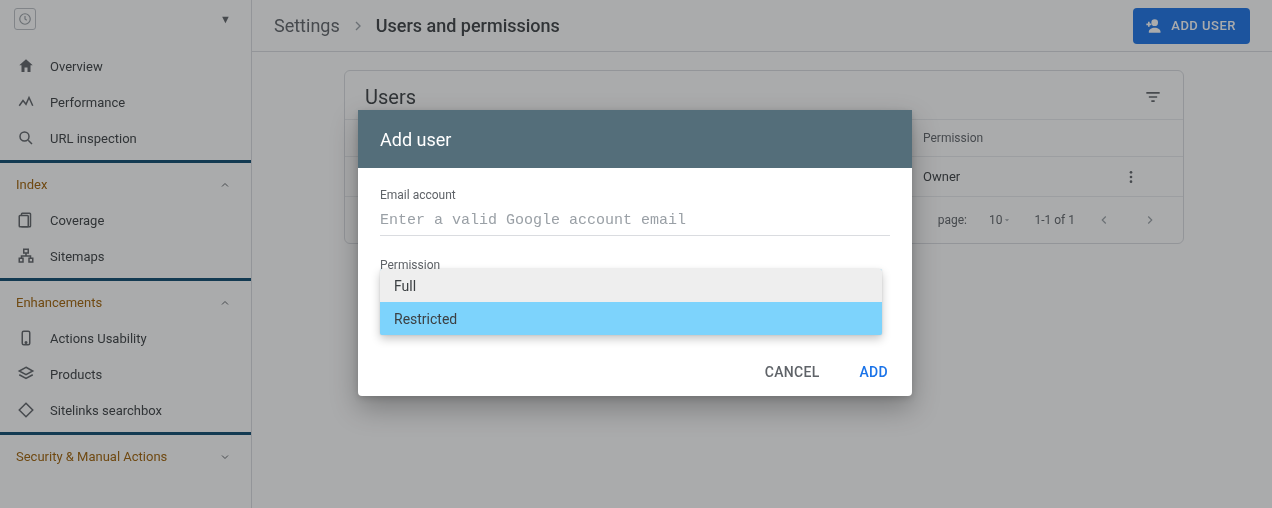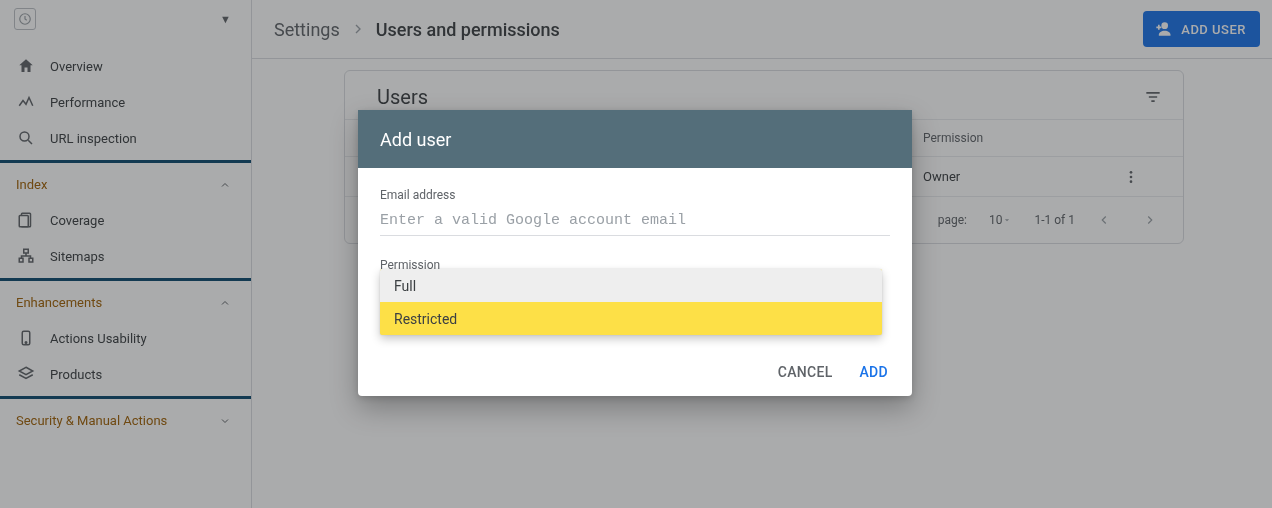--- a/index.html
+++ b/index.html
@@ -13,32 +13,32 @@
   .sidebar-arrow { margin-right:10px; color:#5f6368; font-size:11px; }
 
   .nav-section { padding:4px 0; border-bottom:3px solid #0c4a6e; }
   .nav-section-title { display:flex; align-items:center; justify-content:space-between; padding:10px 20px 10px 16px; font-size:13px; color:#a16207; cursor:pointer; }
   .nav-item { display:flex; align-items:center; height:36px; padding:0 16px; font-size:13px; color:#3c4043; cursor:pointer; }
   .nav-item .ico { width:20px; height:20px; margin-right:14px; display:flex; align-items:center; justify-content:center; color:#5f6368; }
   .chevron { color:#5f6368; }
 
   
   .main { position:absolute; left:252px; right:0; top:0; bottom:0; background:#fff; }
-  .topbar { height:59px; display:flex; align-items:center; padding:0 12px 0 22px; border-bottom:1px solid #dadce0; }
+  .topbar { height:52px; display:flex; align-items:center; padding:0 22px 0 22px; border-bottom:1px solid #dadce0; }
   .breadcrumb { display:flex; align-items:center; font-size:18px; color:#5f6368; }
   .breadcrumb .sep { margin:0 10px; color:#9aa0a6; }
   .breadcrumb .current { color:#3c4043; font-weight:500; }
   .spacer { flex:1; }
   .add-user-btn { height:36px; background:#1a73e8; color:#fff; border-radius:4px; padding:0 14px 0 10px; display:flex; align-items:center; font-size:13px; letter-spacing:.5px; font-weight:500; cursor:pointer; }
   .add-user-btn .ico { margin-right:8px; display:flex; }
 
   
   .card { position:absolute; left:92px; top:26px; width:840px; background:#fff; border:1px solid #dadce0; border-radius:6px; box-shadow:0 0 0 rgba(0,0,0,0);}
   .card-header { display:flex; align-items:center; justify-content:space-between; padding:14px 20px 10px 20px; }
-  .card-title { font-size:20px; color:#3c4043; font-weight:400;margin-left:12px; }
+  .card-title { font-size:20px; color:#3c4043; font-weight:400; }
   .filter-ico { color:#5f6368; cursor:pointer; }
 
   .tbl-head { display:flex; padding:0 20px; height:38px; align-items:center; border-top:1px solid #e8eaed; border-bottom:1px solid #e8eaed; font-size:12px; color:#5f6368; }
   .col-email { flex:1; }
   .col-perm { width:200px; }
   .col-act { width:40px; text-align:right;}
   .tbl-row { display:flex; padding:0 20px; height:40px; align-items:center; border-bottom:1px solid #e8eaed; font-size:13px;}
   .kebab { color:#5f6368; cursor:pointer; }
 
   .tbl-footer { display:flex; justify-content:flex-end; align-items:center; height:46px; padding:0 16px; font-size:12px; color:#5f6368; gap:22px; }
@@ -52,25 +52,25 @@
   
   .dialog { position:absolute; left:358px; top:110px; width:554px; background:#fff; border-radius:4px; box-shadow: 0 12px 28px rgba(0,0,0,.28), 0 2px 6px rgba(0,0,0,.15); overflow:visible; }
   .dialog-head { background:#546e7a; color:#fff; height:58px; display:flex; align-items:center; padding:0 22px; font-size:18px; font-weight:400;}
   .dialog-body { padding:16px 22px 0 22px; position:relative;}
   .field-label { font-size:12px; color:#5f6368; margin-top:4px; }
   .text-input { width:100%; border:none; border-bottom:1px solid #dadce0; font-size:15px; padding:10px 0 6px 0; outline:none; color:#3c4043;font-family:Liberation Mono, monospace;}
   .text-input::placeholder { color:#9aa0a6; }
   .perm-label { font-size:12px; color:#5f6368; margin-top:22px; }
 
   
-  .dropdown { position:absolute; left:22px; right:30px; top:101px; background:#fde047; border-radius:2px; box-shadow: 0 4px 10px rgba(0,0,0,.22), 0 0 2px rgba(0,0,0,.12); overflow:hidden; }
+  .dropdown { position:absolute; left:22px; right:30px; top:101px; background:#7dd3fc; border-radius:2px; box-shadow: 0 4px 10px rgba(0,0,0,.22), 0 0 2px rgba(0,0,0,.12); overflow:hidden; }
   .option { height:33px; display:flex; align-items:center; padding:0 14px; font-size:14px; color:#3c4043; cursor:pointer;}
   .option.highlight { background:#eeeeee; }
 
-  .dialog-actions { display:flex; justify-content:flex-end; align-items:center; gap:27px; padding:0 24px; height:48px; margin-top:76px;}
+  .dialog-actions { display:flex; justify-content:flex-end; align-items:center; gap:40px; padding:0 24px; height:48px; margin-top:76px;}
   .dlg-btn { font-size:14px; font-weight:500; letter-spacing:.3px; cursor:pointer; }
   .dlg-btn.cancel { color:#5f6368; }
   .dlg-btn.add { color:#1a73e8; }
 
   svg { display:block; }
 </style>
 </head>
 <body>
 <div class="app">
 
@@ -163,20 +163,28 @@
         <span>Actions Usability</span>
       </div>
       <div class="nav-item">
         <span class="ico">
             <svg width="18" height="18" viewBox="0 0 24 24" fill="none" stroke="#5f6368" stroke-width="2">
               <path d="M12 3l9 5-9 5-9-5 9-5z"></path>
               <path d="M3 13l9 5 9-5"></path>
             </svg>
           </span>
         <span>Products</span>
+      </div>
+      <div class="nav-item">
+        <span class="ico">
+            <svg width="18" height="18" viewBox="0 0 24 24" fill="none" stroke="#5f6368" stroke-width="2">
+              <path d="M12 3l9 9-9 9-9-9 9-9z"></path>
+            </svg>
+          </span>
+        <span>Sitelinks searchbox</span>
       </div>
     </div>
 
     <div class="nav-section" style="border-bottom:none;">
       <div class="nav-section-title">
         <span>Security &amp; Manual Actions</span>
         <span class="chevron">
             <svg width="12" height="12" viewBox="0 0 24 24" fill="none" stroke="#5f6368" stroke-width="2">
               <path d="M6 9l6 6 6-6"></path>
             </svg>
@@ -255,21 +263,21 @@
         </div>
       </div>
     </div>
   </div>
 
   <div class="scrim"></div>
 
   <div class="dialog">
     <div class="dialog-head">Add user</div>
     <div class="dialog-body">
-      <div class="field-label">Email address</div>
+      <div class="field-label">Email account</div>
       <input class="text-input" type="text" placeholder="Enter a valid Google account email" style="">
       <div class="perm-label">Permission</div>
 
       
       <div class="dropdown">
         <div class="option highlight">
           <span>Full</span>
         </div>
         <div class="option">
           <span>Restricted</span>

